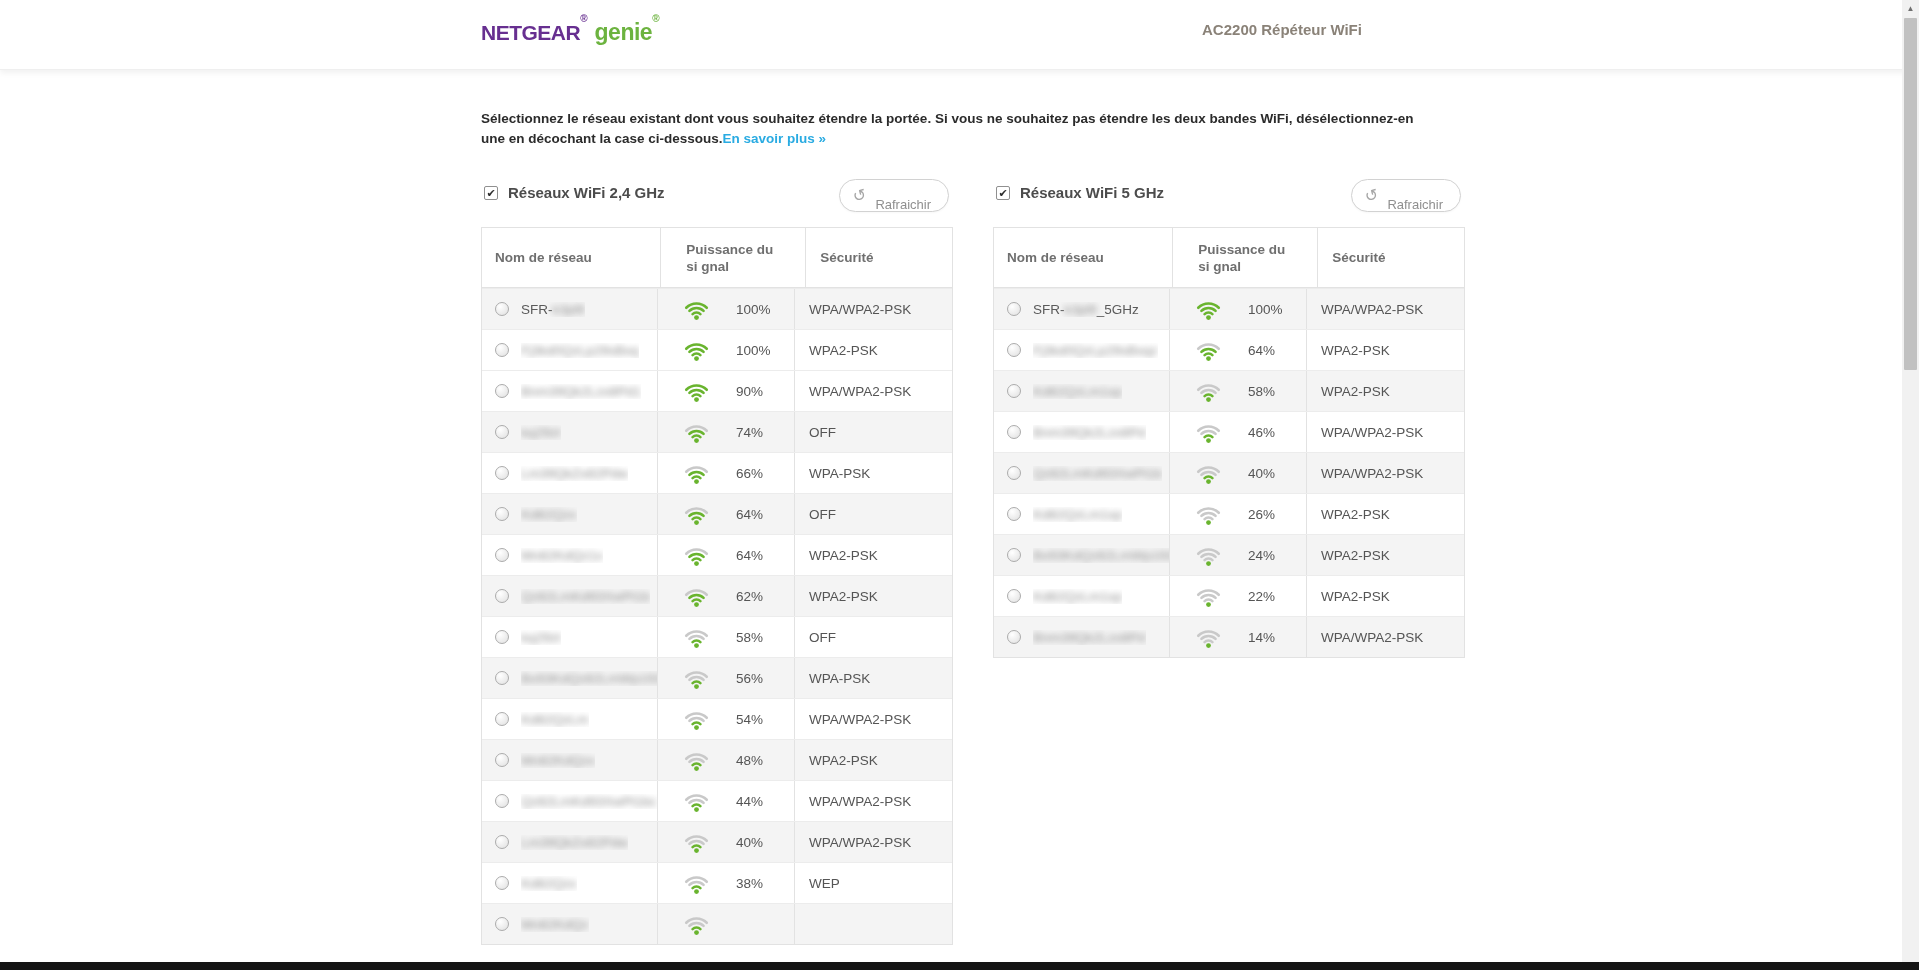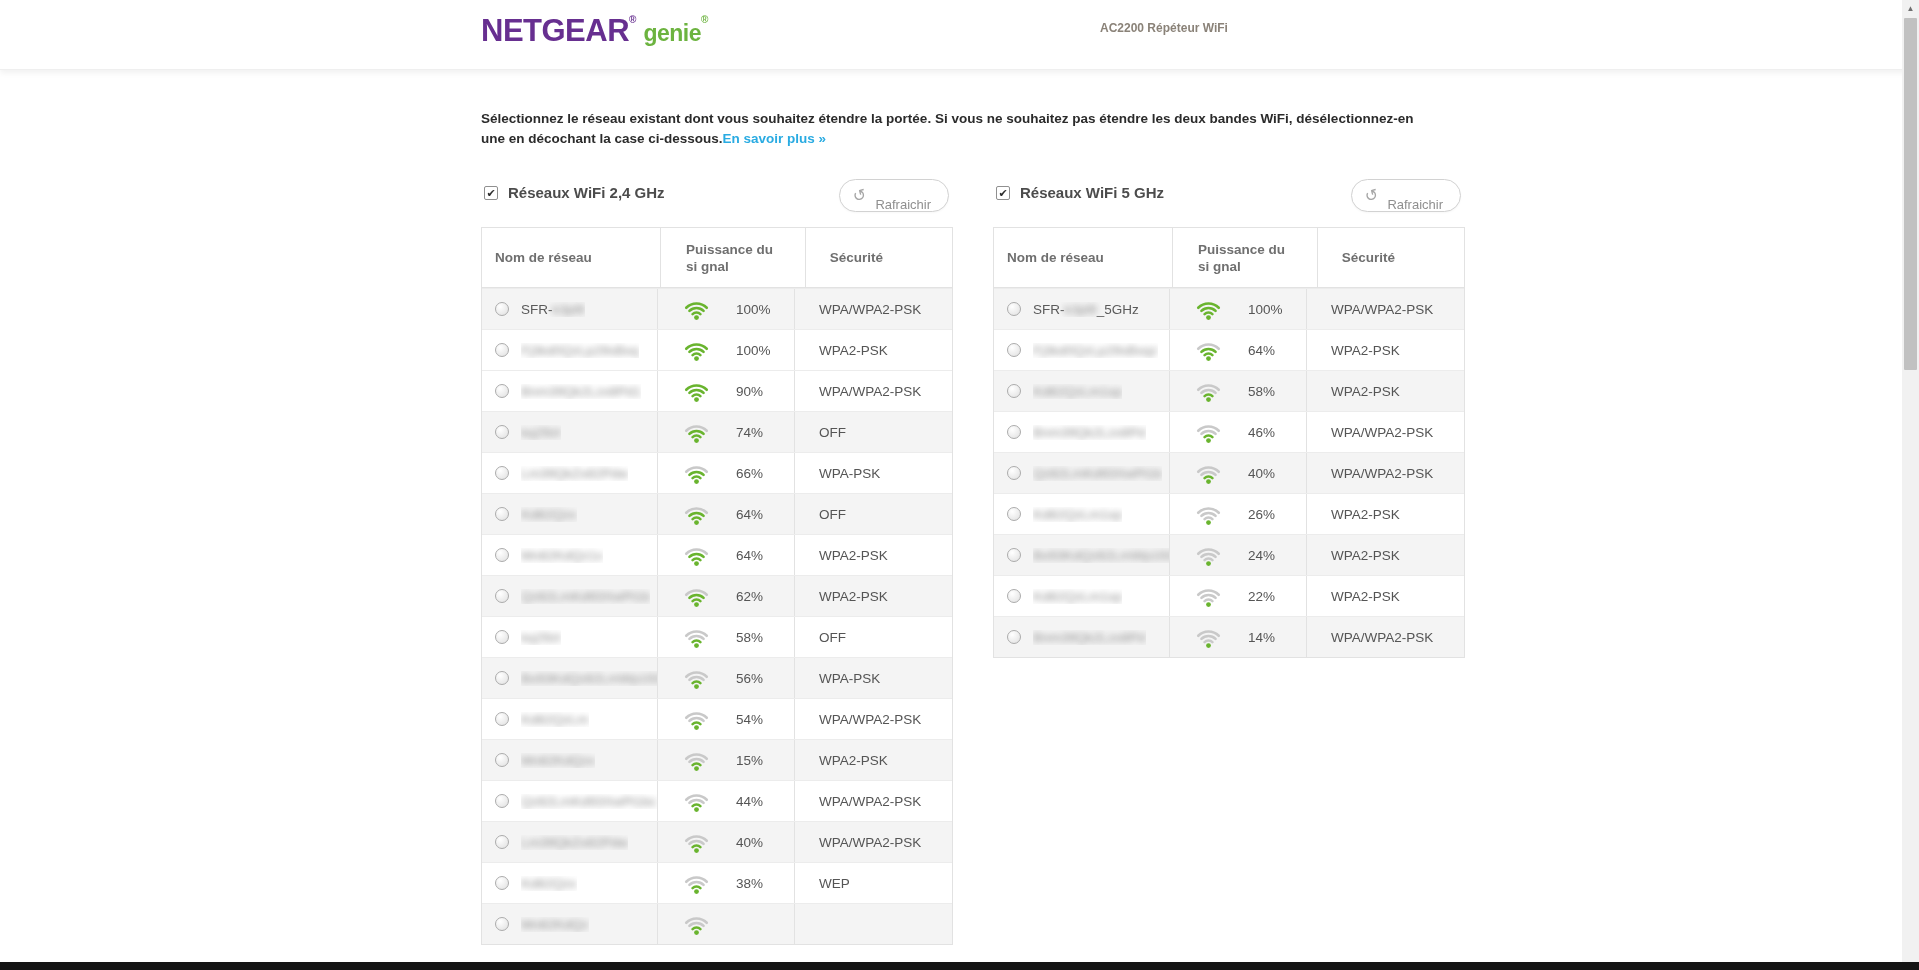--- a/index.html
+++ b/index.html
@@ -4,27 +4,27 @@
 <style>
   * { margin:0; padding:0; box-sizing:border-box; }
   html,body { background:#fff; }
   body { font-family:"Liberation Sans","DejaVu Sans",sans-serif; }
   .page { position:relative; width:1919px; height:970px; background:#fff; overflow:hidden; }
 
   
   .header { position:absolute; top:0; left:0; width:100%; height:70px; background:#fff;
             border-bottom:1px solid #efefef; box-shadow:0 3px 6px rgba(0,0,0,0.06); z-index:4; }
   .logo { position:absolute; left:481px; top:13px; white-space:nowrap; }
-  .logo .netgear { font-size:31px; font-weight:800; color:#672F90; letter-spacing:-0.5px; }
+  .logo .netgear { font-size:21px; font-weight:800; color:#672F90; letter-spacing:-0.5px; }
   .logo .reg { font-size:10px; font-weight:700; vertical-align:18px; }
   .logo .reg.purple { color:#672F90; }
   .logo .reg.green { color:#6CB33F; }
   .logo .genie { font-size:23px; font-weight:700; color:#6CB33F; margin-left:7px; letter-spacing:-0.5px; }
-  .product-title { position:absolute; top:21px; left:1100px; width:364px; text-align:left;
-                   font-size:12px; font-weight:700; color:#8A8278; }
+  .product-title { position:absolute; top:21px; left:1100px; width:364px; text-align:center;
+                   font-size:15px; font-weight:700; color:#8A8278; }
 
   
   .instructions { position:absolute; left:481px; top:109px; width:950px;
                   font-size:13.5px; font-weight:700; color:#2B2B2B; line-height:20px; }
   .instructions a { color:#29ABE2; text-decoration:none; }
 
   
   .columns { position:absolute; left:481px; top:183px; display:flex; gap:40px; }
   .column { width:472px; }
 
@@ -42,21 +42,21 @@
   
   .nettable { border:1px solid #E2E2E2; background:#fff; }
   .thead { display:flex; height:60px; border-bottom:1px solid #E2E2E2; background:#fff;gap:16px; }
   .th { display:flex; align-items:center; font-size:13.5px; font-weight:700; color:#6F6F6F; line-height:17px; }
   .trow { display:flex; height:41px; border-top:1px solid #ECECEC;justify-content:flex-end; }
   .trow:first-child { border-top:none; }
   .trow.odd { background:#F4F4F4; }
   .td { display:flex; align-items:center; font-size:13.5px; color:#555; }
   .c0 { width:175px; padding-left:13px; }
   .c1 { width:137px; padding-left:25px; border-left:1px solid #E2E2E2; }
-  .c2 { width:158px; padding-left:24px; border-left:1px solid #E2E2E2; }
+  .c2 { width:158px; padding-left:14px; border-left:1px solid #E2E2E2; }
   .th.c1 { padding-right:10px; }
 
   .radio { width:14px; height:14px; border:1px solid #ACACAC; border-radius:50%;
            background:radial-gradient(circle at 35% 30%, #ffffff 0%, #e9e9e9 70%, #d6d6d6 100%);
            margin-right:12px; flex:0 0 auto; cursor:pointer; }
   .netname { white-space:nowrap; overflow:hidden; color:#5A5A5A; }
   .masked { color:#8F8F8F; filter:blur(3px); }
   .wifi { width:27px; height:23px; flex:0 0 auto; }
   .pct { margin-left:26px; }
 
@@ -289,21 +289,21 @@
               <span class="radio"></span>
               <span class="netname"><span class="masked">Mn82KdQzx</span></span>
             </div>
             <div class="td c1">
               <svg class="wifi" viewBox="0 0 26 23" xmlns="http://www.w3.org/2000/svg">
                 <path d="M 2.75 9.75 A 14.5 14.5 0 0 1 23.25 9.75" fill="none" stroke="#C9C9C9" stroke-width="2.6" stroke-linecap="round"></path>
                 <path d="M 5.93 12.93 A 10 10 0 0 1 20.07 12.93" fill="none" stroke="#C9C9C9" stroke-width="2.6" stroke-linecap="round"></path>
                 <path d="M 9.1 16.1 A 5.5 5.5 0 0 1 16.9 16.1" fill="none" stroke="#69B42E" stroke-width="2.6" stroke-linecap="round"></path>
                 <circle cx="13" cy="19.6" r="2.4" fill="#69B42E"></circle>
               </svg>
-              <span class="pct">15%</span>
+              <span class="pct">48%</span>
             </div>
             <div class="td c2">WPA2-PSK</div>
           </div>
           <div class="trow">
             <div class="td c0">
               <span class="radio"></span>
               <span class="netname"><span class="masked">Qz82LmKd93XwPt1bc</span></span>
             </div>
             <div class="td c1">
               <svg class="wifi" viewBox="0 0 26 23" xmlns="http://www.w3.org/2000/svg">

